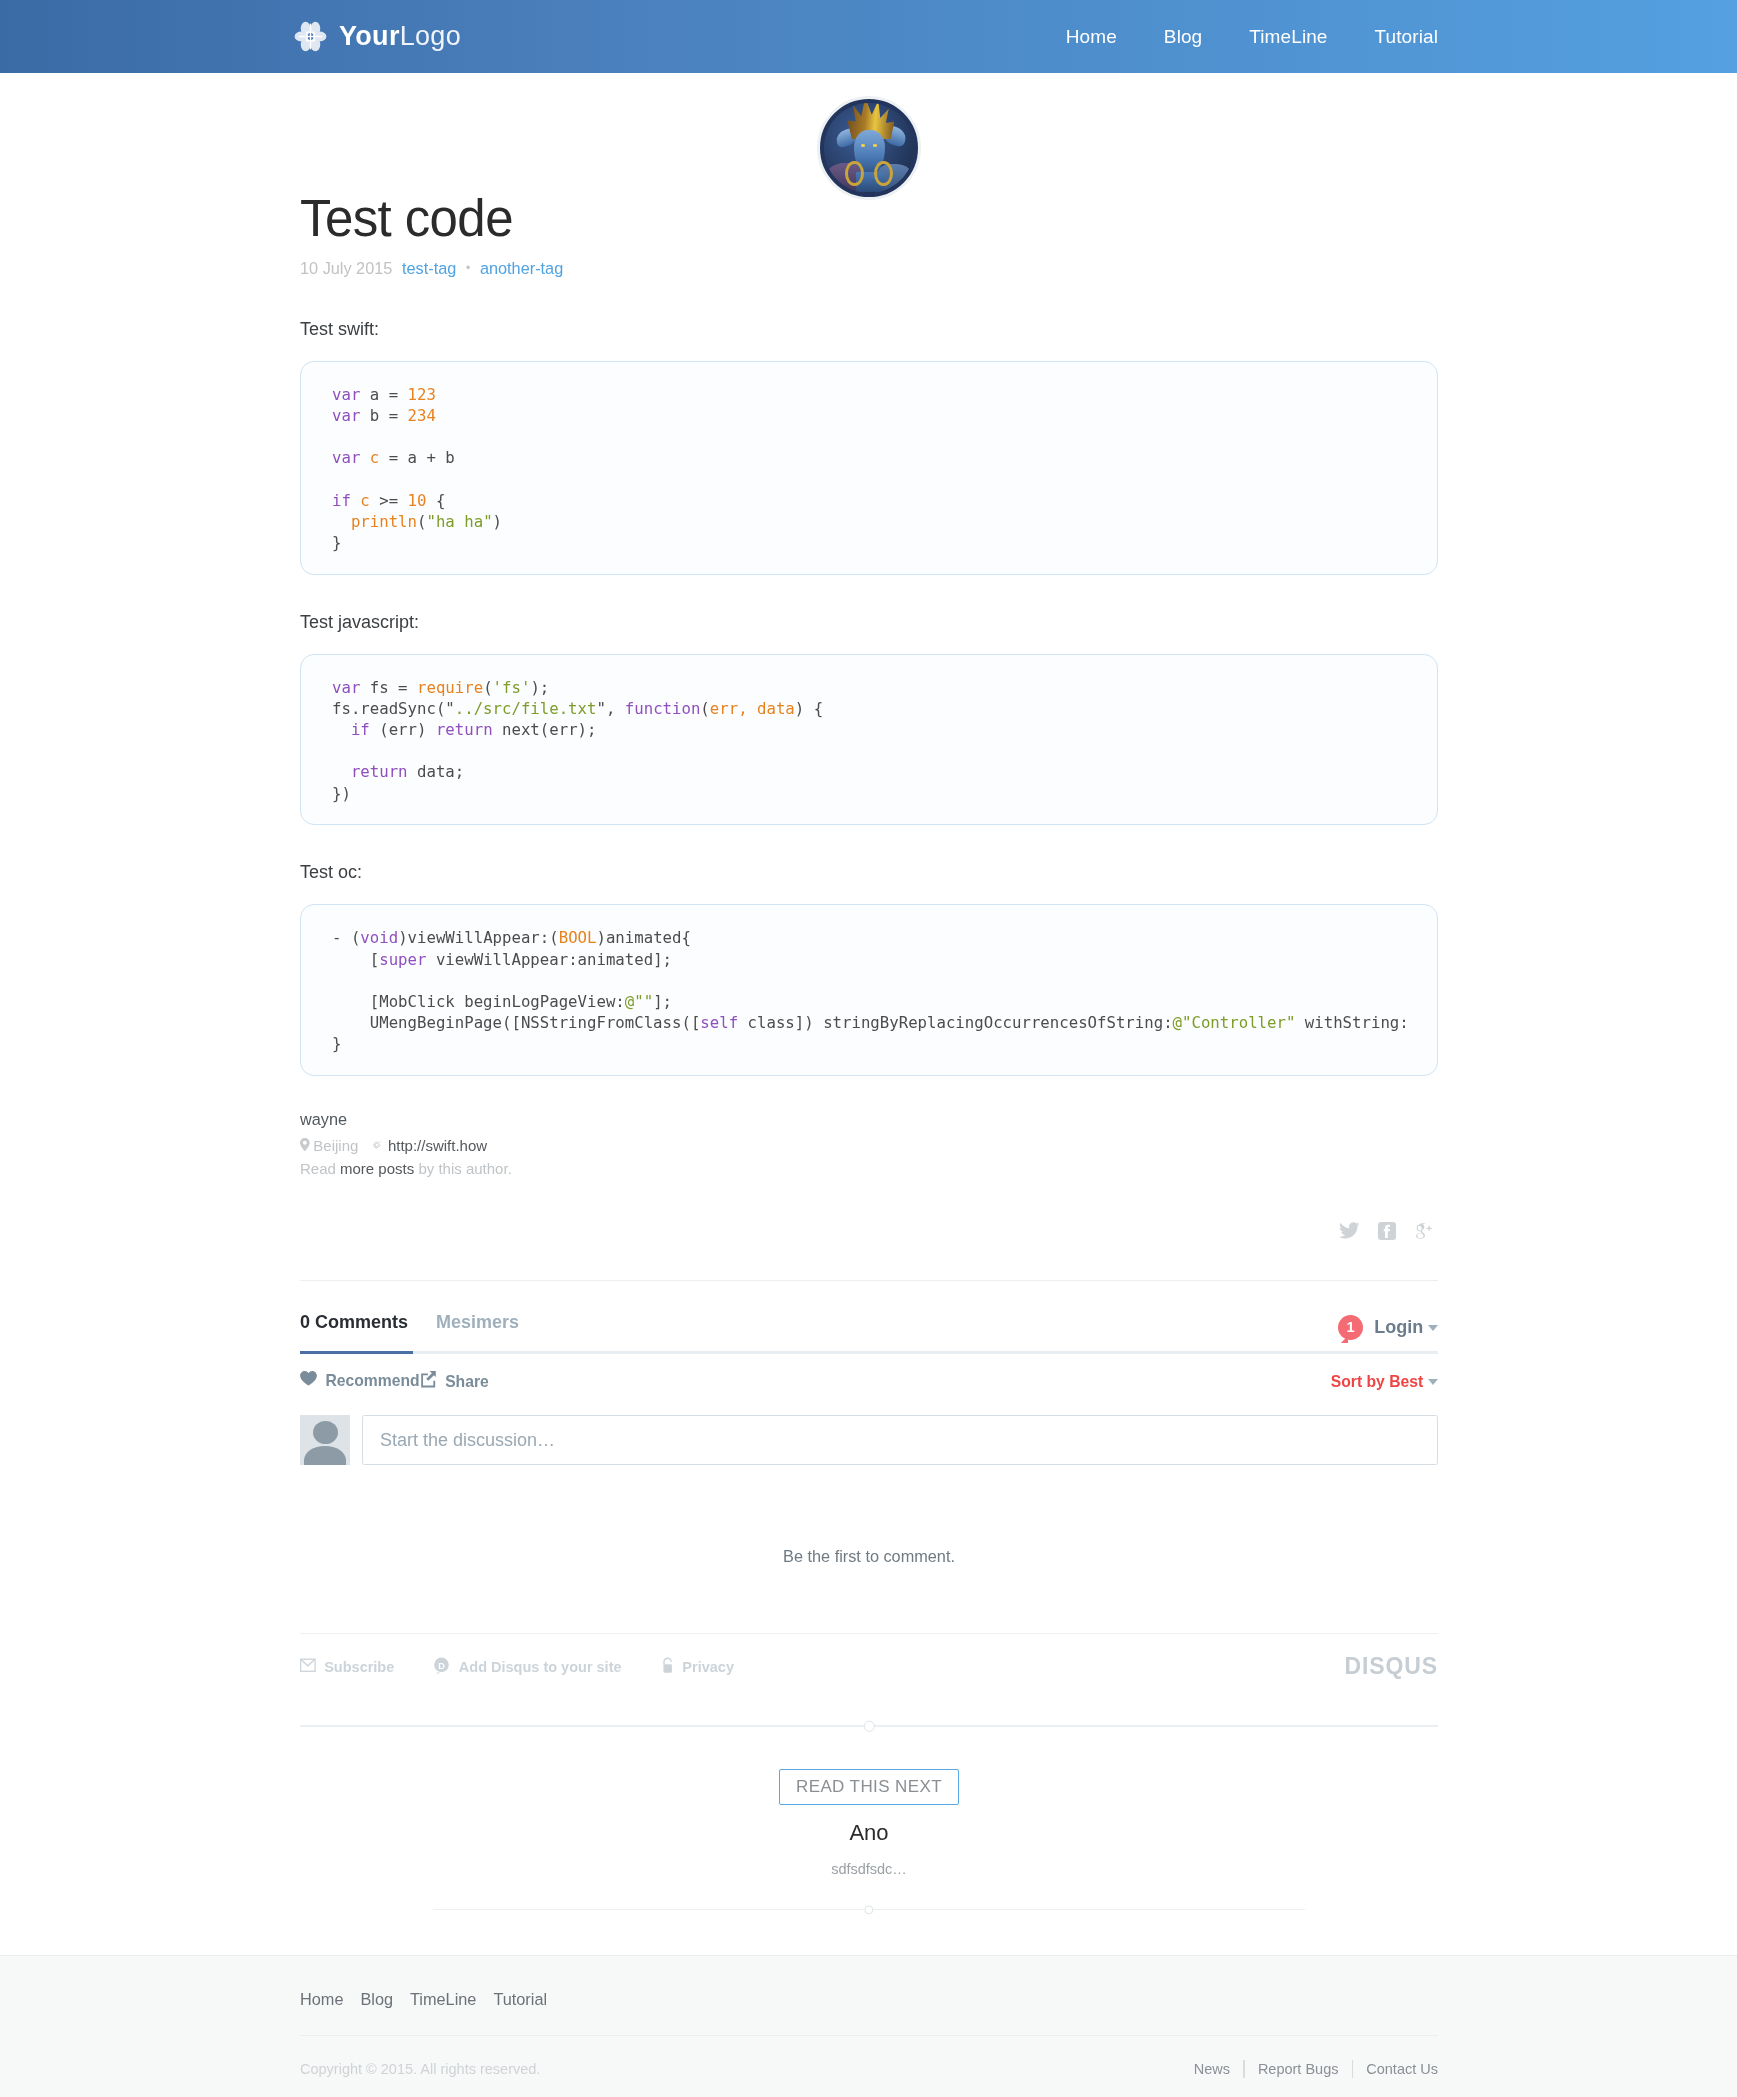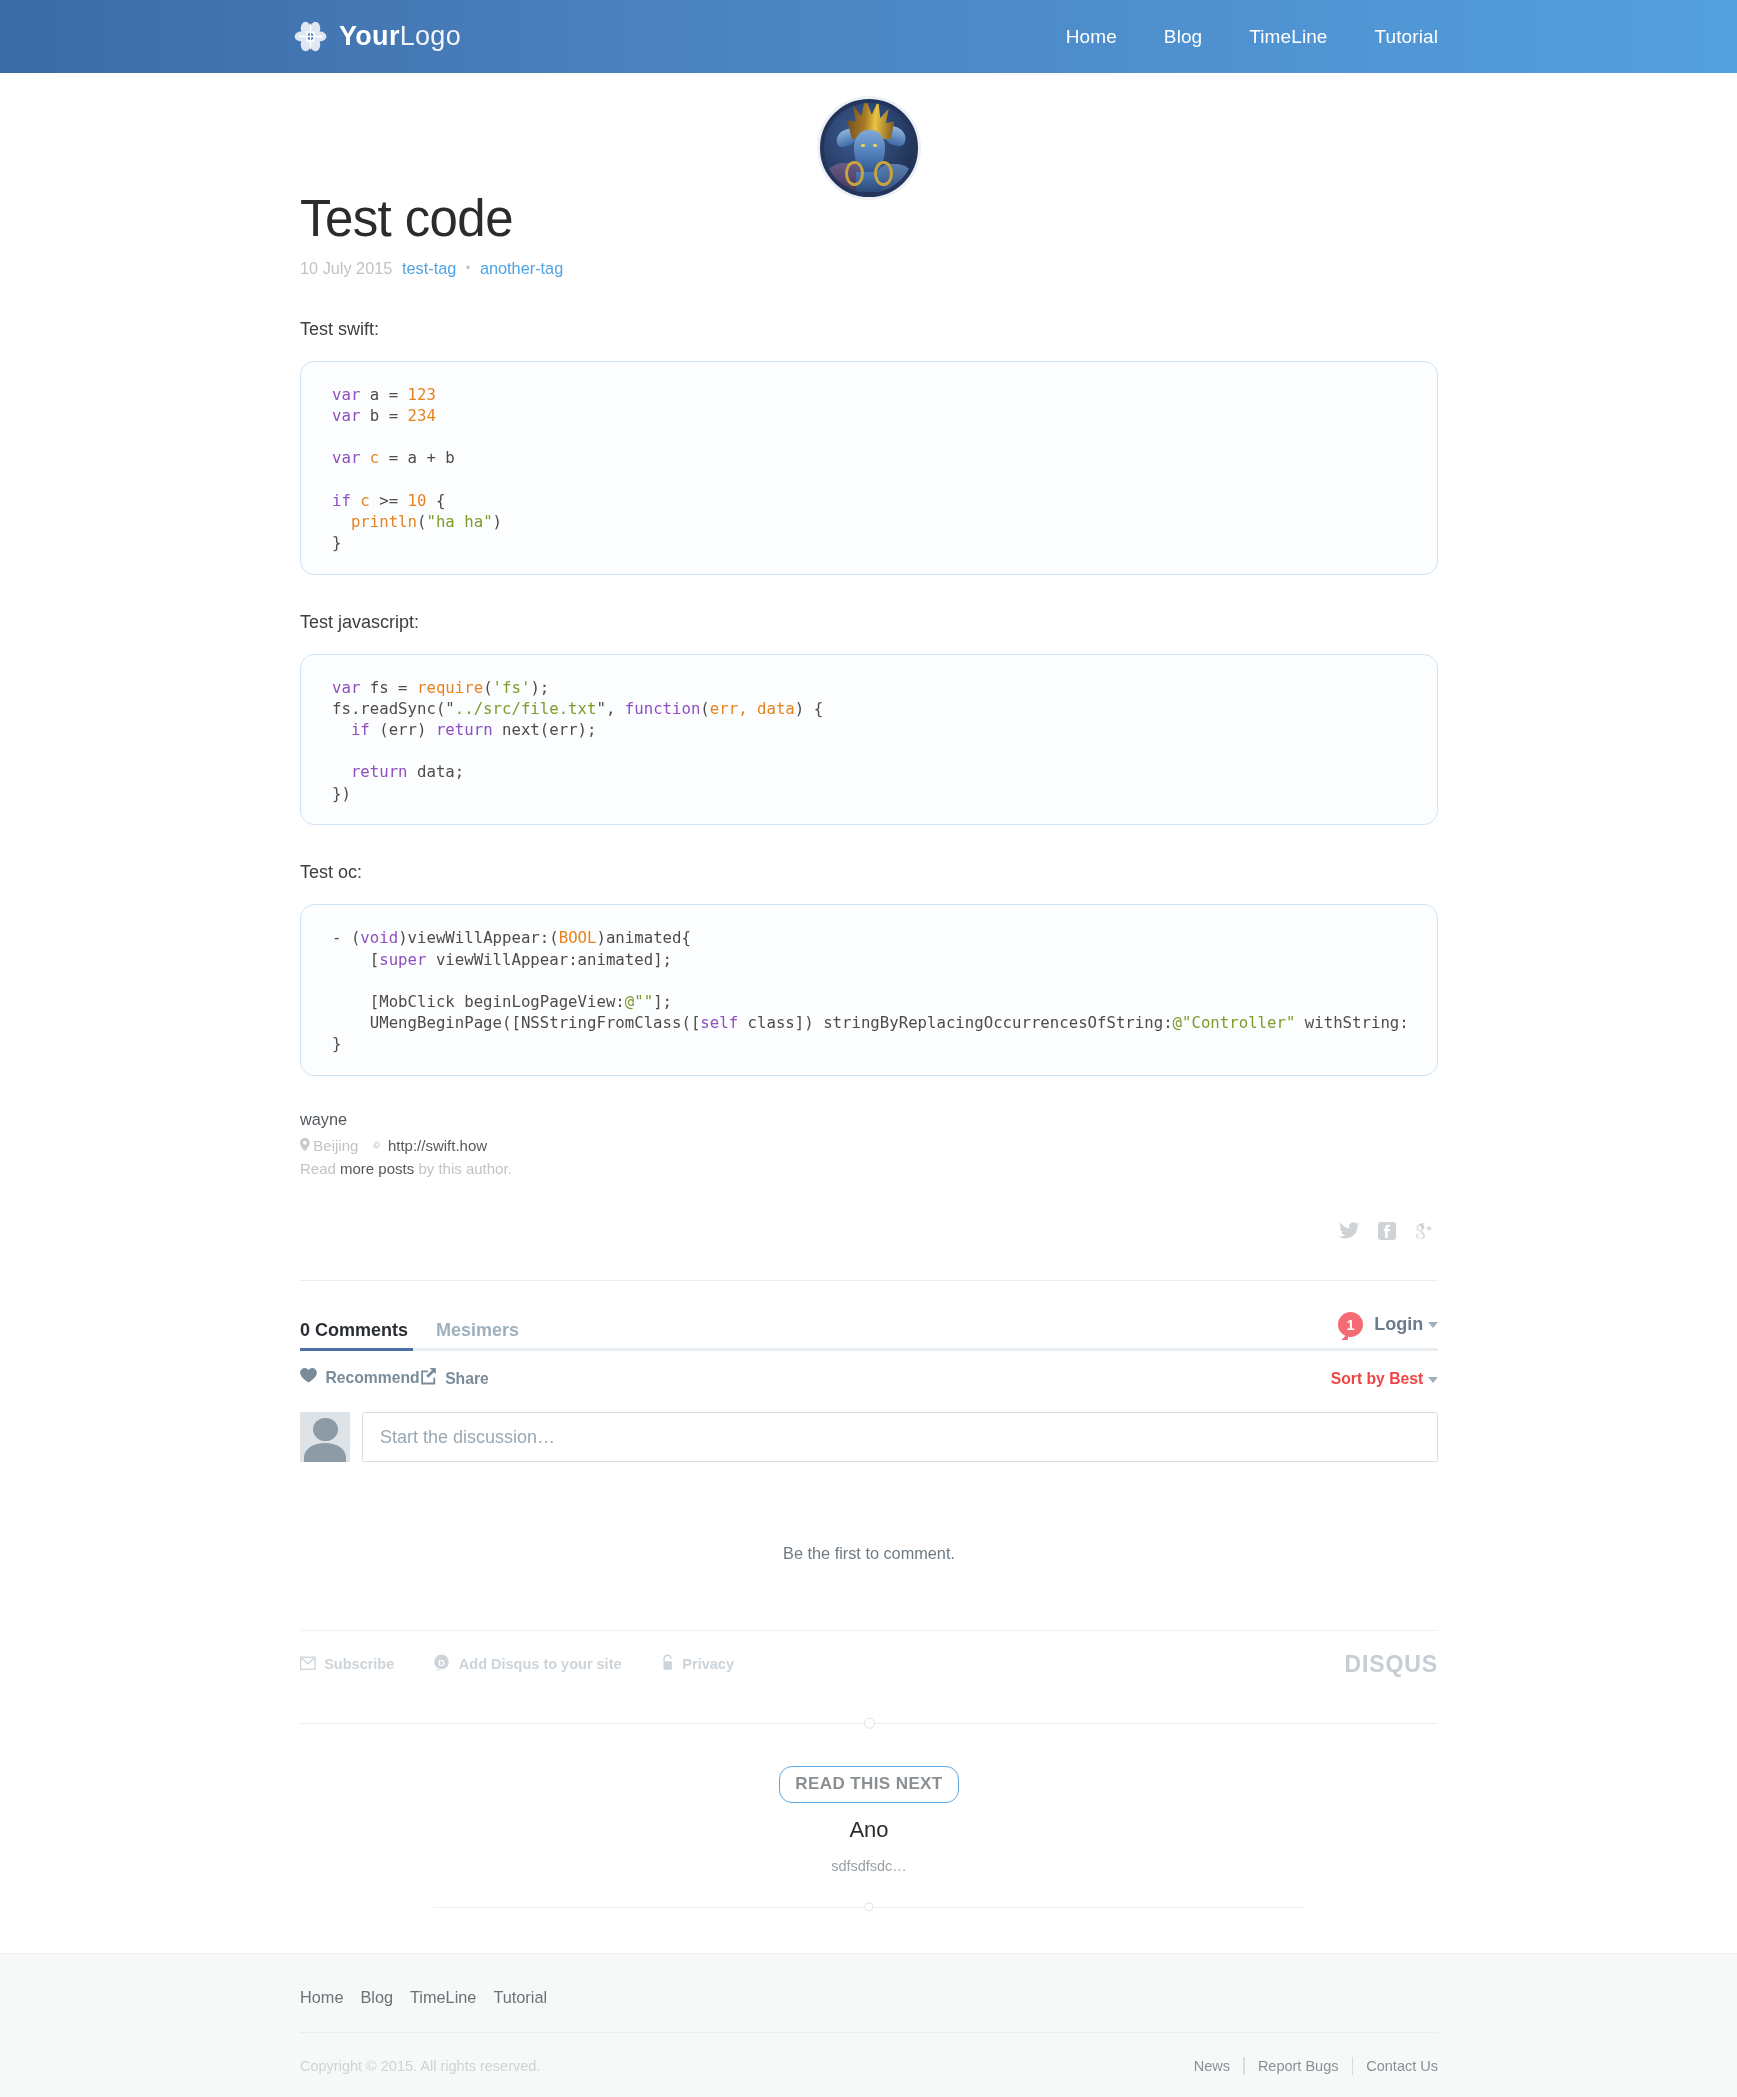--- a/index.html
+++ b/index.html
@@ -102,21 +102,21 @@
   .share-row { display:flex; justify-content:flex-end; gap: 18px; margin-top: 42px; padding-right: 4.8px; }
   .share-row svg { display:block; }
 
   .rule { border-top: 1.2px solid #eceff1; margin-top: 40px; }
 
   
   .disqus { margin-top: 31px; }
   .dq-tabs { display: flex; align-items: flex-end; justify-content: space-between; }
   .dq-tabs-left { display: flex; align-items: baseline; gap: 28px; }
   .dq-tab {
-    font-size: 18px; font-weight: bold; color: #2a2e33; padding-bottom: 7px;
+    font-size: 18px; font-weight: bold; color: #2a2e33; padding-bottom: 18px;
   }
   .dq-tab.alt { color: #9fb0bd; }
   .dq-right { display:flex; align-items:center; gap: 11px; padding-bottom: 11px; }
   .dq-badge {
     width: 25.4px; height: 25.4px; border-radius: 50%; background: #f46b74; color: #fff;
     font-size: 14.5px; font-weight: bold; display:flex; align-items:center; justify-content:center;
     position: relative;
   }
   .dq-badge::after {
     content:""; position:absolute; left:3px; bottom:-3px; width:7.3px; height:7.3px;
@@ -152,22 +152,22 @@
 
   
   .divider-dot { margin-top: 45px; position: relative; height: 1.2px; background: #eceff1; }
   .divider-dot::after {
     content:""; position:absolute; left:50%; top:50%; transform: translate(-50%,-50%);
     width: 8.5px; height: 8.5px; border-radius: 50%; background:#fff; border: 1.2px solid #dfe4e7;
   }
   .related { display:flex; margin-top: 42px; }
   .rel-col { flex: 1; text-align:center; padding: 0 24px; }
   .rel-pill {
-    display:inline-block; border: 1.2px solid #5aa9e6; border-radius: 13px;
-    padding: 7.3px 15.7px; font-size: 17px; color: #8a8f93; letter-spacing: 0.4px; font-weight: bold;
+    display:inline-block; border: 1.2px solid #5aa9e6; border-radius: 2px;
+    padding: 7.3px 15.7px; font-size: 17px; color: #8a8f93; letter-spacing: 0.4px;
   }
   .rel-title { font-size: 22px; color: #2b2b2b; margin-top: 14.5px; font-weight: 400; }
   .rel-excerpt { font-size: 14.5px; color: #9aa0a4; margin-top: 12px; line-height: 1.55; }
   .rel-foot { margin-top: 29px; position:relative; height: 1.2px; }
   .rel-foot::before { content:""; position:absolute; left: 10%; right: 10%; top: 0; height: 1.2px; background:#eceff1; }
   .rel-foot::after {
     content:""; position:absolute; left:50%; top:50%; transform: translate(-50%,-50%);
     width: 7.3px; height: 7.3px; border-radius:50%; background:#fff; border:1.2px solid #dfe4e7;
   }
 

